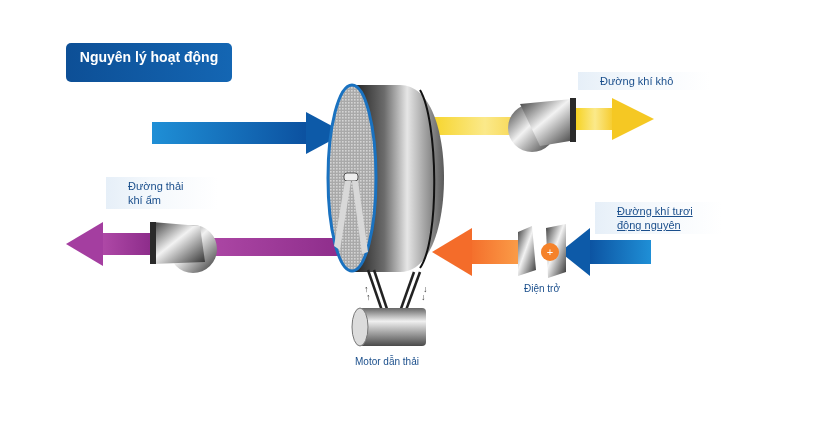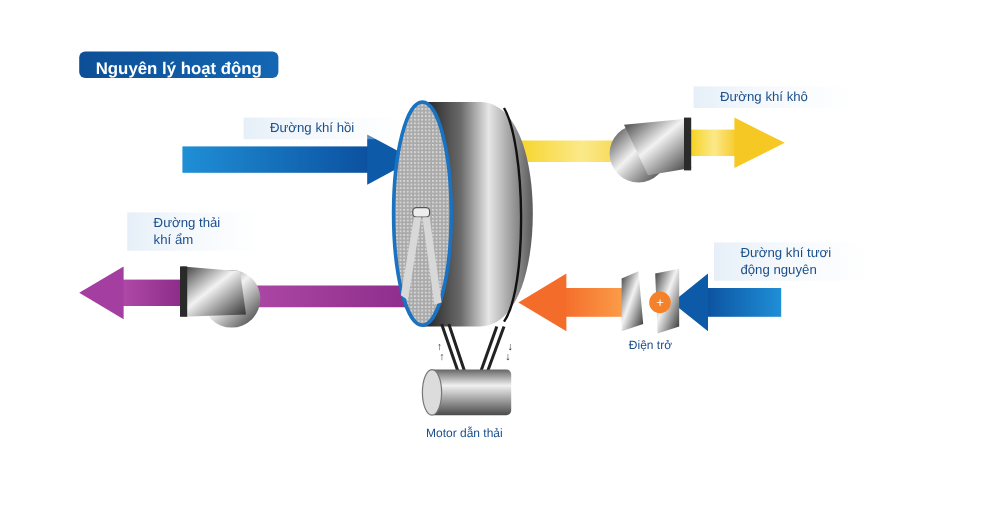--- a/index.html
+++ b/index.html
@@ -1,19 +1,19 @@
 <!DOCTYPE html>
 <html><head>
 <meta charset="utf-8">
 <style>
   html, body { margin:0; padding:0; background:#ffffff; }
   body { width:821px; height:428px; position:relative; overflow:hidden;
          font-family:"Liberation Sans", "DejaVu Sans", sans-serif; }
   #stage { position:absolute; left:0; top:0; width:821px; height:428px; }
-  .title-badge { position:absolute; left:66px; top:43px; width:166px; height:22px;
+  .title-badge { position:absolute; left:66px; top:43px; width:166px; height:39px;
     background:linear-gradient(90deg,#0d4f96,#1466b3); border-radius:5px;
     color:#fff; font-size:14px; font-weight:bold; line-height:29px; text-align:center; }
   .label { position:absolute; color:#1b4f8c; font-size:11px; line-height:14px;
     padding:2px 0 2px 22px;
     background:linear-gradient(90deg,#e6eff8 0%, #f4f8fc 40%, rgba(255,255,255,0) 100%); }
   .caption { position:absolute; color:#1b4f8c; font-size:10px; }
 </style>
 </head>
 <body>
 
@@ -125,29 +125,26 @@
       <text x="366" y="300" font-size="9" fill="#333">↑</text>
       <text x="423" y="292" font-size="9" fill="#333">↓</text>
       <text x="421" y="300" font-size="9" fill="#333">↓</text>
       <rect x="358" y="308" width="68" height="38" rx="4" fill="url(#gMotor)"></rect>
       <ellipse cx="360" cy="327" rx="8" ry="19" fill="#dcdcdc" stroke="#777"></ellipse>
     </g>
   </svg>
 
   <div class="title-badge">Nguyên lý hoạt động</div>
 
-  <div class="label" style="left:203px; top:98px; width:110px;">
-    <span>Đường khí hồi</span>
-  </div>
   <div class="label" style="left:578px; top:72px; width:110px;">
     <span>Đường khí khô</span>
   </div>
   <div class="label" style="left:106px; top:177px; width:90px;">
     <div>Đường thải</div>
     <div>khí ẩm</div>
   </div>
-  <div class="label" style="left:595px; top:202px; width:105px;">
+  <div class="label" style="left:595px; top:202px; width:105px;text-decoration:underline;">
     <div>Đường khí tươi</div>
     <div>động nguyên</div>
   </div>
   <div class="caption" style="left:524px; top:283px;">Điện trở</div>
   <div class="caption" style="left:355px; top:356px;">Motor dẫn thải</div>
 </div>
 
 </body></html>

